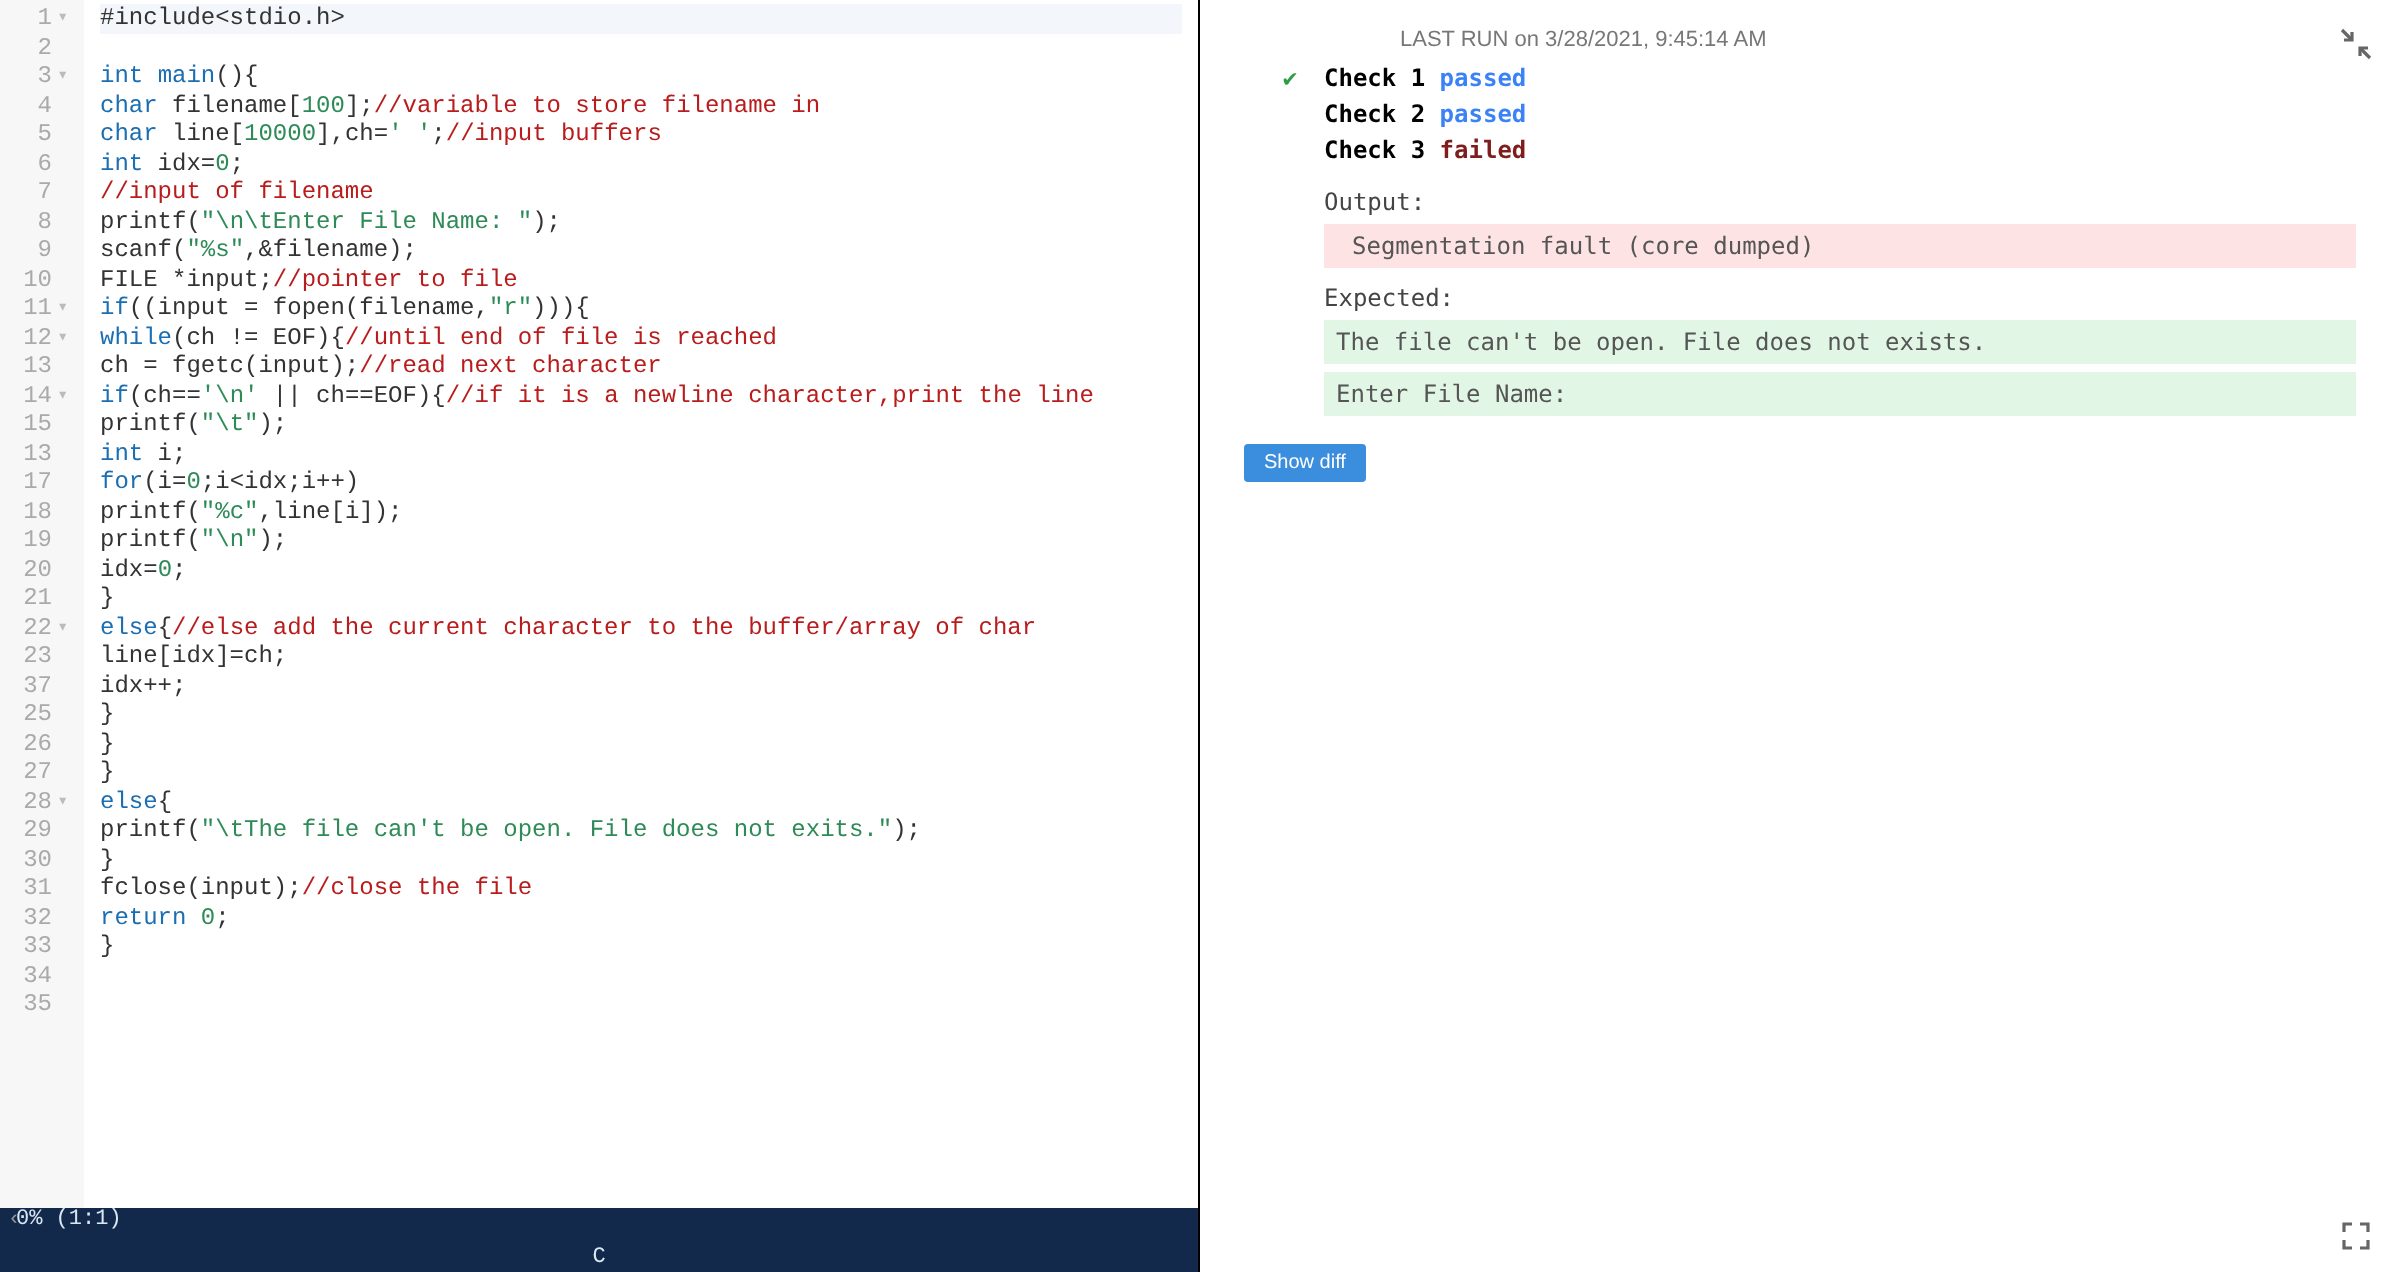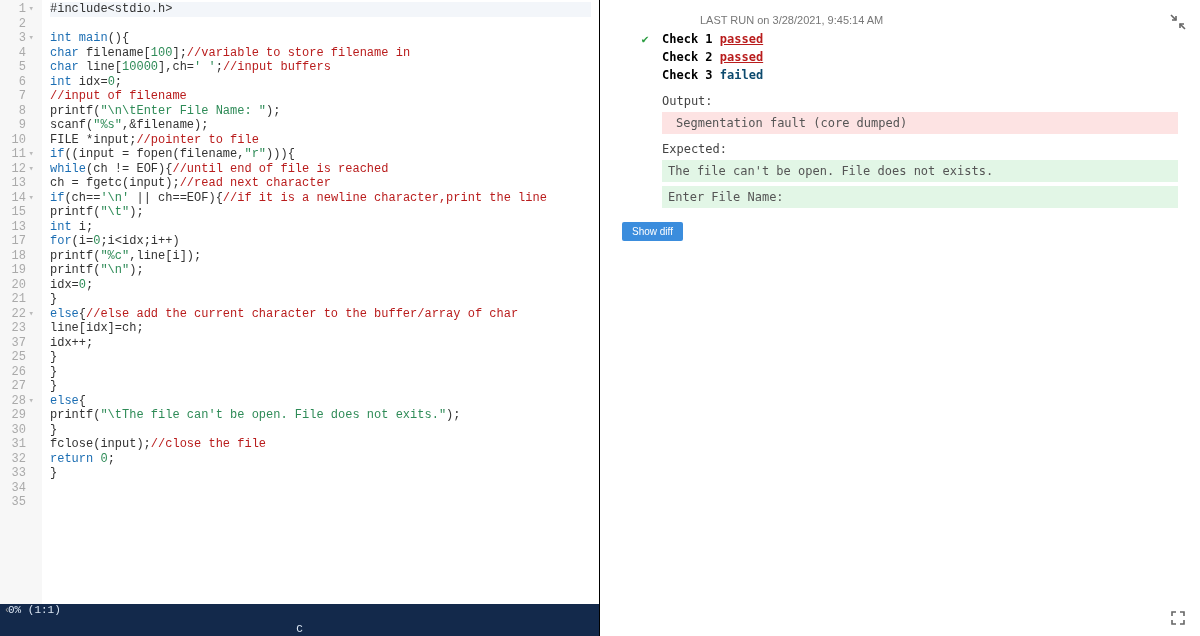--- a/index.html
+++ b/index.html
@@ -25,22 +25,22 @@
 
   .statusbar { height:32px; background:#13294b; color:#dbe6f3; display:flex; align-items:flex-start; padding:0 8px; font-size:11px; justify-content:space-between; }
   .statusbar .center { position:absolute; left:50%; transform:translateX(-50%); bottom:1px; color:#dbe6f3; width:598px; text-align:center; font-size:11px; }
 
   .right-pane { flex:1; padding: 14px 22px; position:relative; overflow:auto; font-family: -apple-system, "Segoe UI", Arial, sans-serif; font-size:12px; color:#333; }
   .last-run { color:#777; font-size:11px; margin-left:40px; margin-bottom:6px;padding-left:38px; }
   .checks { margin-left:16px; margin-bottom:8px; }
   .check-row { display:flex; align-items:flex-start; gap:10px; margin-bottom:4px; font-family: Menlo, Consolas, monospace; font-size:12px; }
   .check-row .icon { width:14px; color:#2e9e44; font-size:12px; text-align:center; }
   .check-row.first .icon { visibility:visible; }
-  .passed { color:#b91c1c; font-weight:bold;text-decoration:underline; }
-  .failed { color:#0c4a6e; font-weight:bold; }
+  .passed { color:#3b82f6; font-weight:bold; }
+  .failed { color:#7f1d1d; font-weight:bold; }
   .check-label { font-weight:bold; color:#000; }
 
   .section { margin-left:40px; font-family: Menlo, Consolas, monospace; font-size:12px; color:#444; }
   .section .label { padding:4px 0; }
   .block { padding:4px 6px; margin-bottom:4px; border-radius:0; }
   .block.err { background:#fde3e3; color:#555;padding-left:14px; }
   .block.ok  { background:#e2f6e6; color:#555; }
   .block.line2 { margin-top:0; }
 
   .show-diff { margin-top:10px; margin-left:0px; display:inline-block; background:#3b8ddd; color:#fff; border:none; border-radius:2px; padding:4px 10px; font-size:10px; cursor:pointer; font-family:-apple-system, Arial, sans-serif; }

